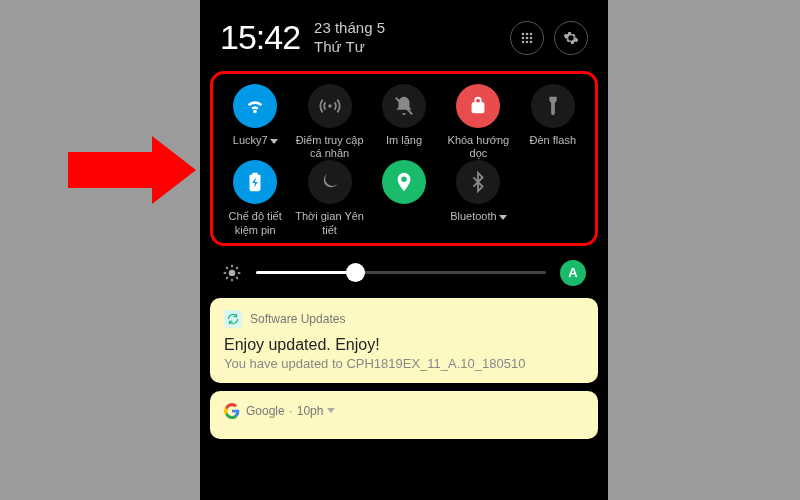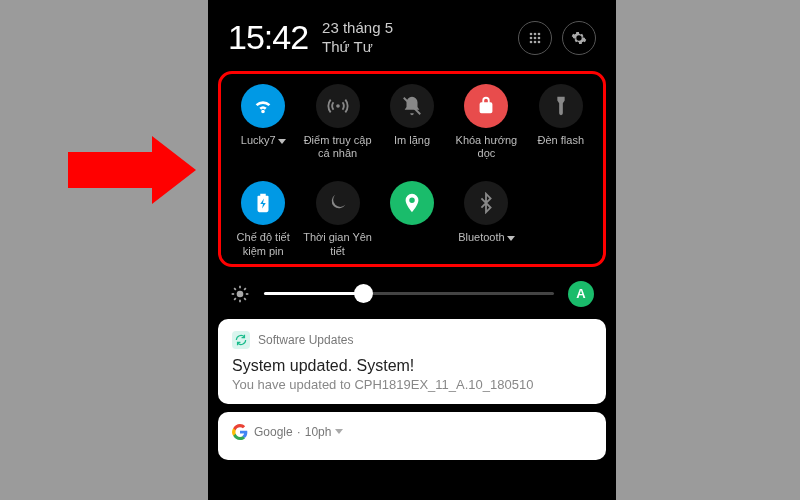--- a/index.html
+++ b/index.html
@@ -1,41 +1,41 @@
 <!DOCTYPE html>
 <html><head>
 <meta charset="utf-8">
 <style>
   *{box-sizing:border-box;margin:0;padding:0;font-family:-apple-system,Helvetica,Arial,sans-serif}
   body{background:#9b9b9b;width:800px;height:500px;overflow:hidden;position:relative}
-  .phone{position:absolute;left:208px;top:0;width:408px;height:500px;background:#000;overflow:hidden}
+  .phone{position:absolute;left:200px;top:0;width:408px;height:500px;background:#000;overflow:hidden}
   .hdr{display:flex;align-items:center;padding:18px 20px 10px 20px;color:#fff}
   .clock{font-size:34px;font-weight:300;letter-spacing:-1px}
   .date{margin-left:14px;font-size:15px;color:#ccc;line-height:1.25}
   .hspace{flex:1}
   .hbtn{width:34px;height:34px;border:1px solid #555;border-radius:50%;display:flex;align-items:center;justify-content:center;margin-left:10px;color:#aaa}
   .hbtn svg{width:16px;height:16px}
   .qs-box{margin:4px 10px 0 10px;border:3px solid #ff0000;border-radius:14px;padding:10px 6px 6px 6px}
-  .qs-grid{display:grid;grid-template-columns:repeat(5,1fr);gap:21px 2px}
+  .qs-grid{display:grid;grid-template-columns:repeat(5,1fr);gap:0 2px}
   .tile{display:flex;flex-direction:column;align-items:center}
   .circ{width:44px;height:44px;border-radius:50%;display:flex;align-items:center;justify-content:center;background:#1a1a1a;color:#888}
   .circ svg{width:22px;height:22px}
   .circ.blue{background:#0099e5;color:#fff}
   .circ.red{background:#e84c4c;color:#fff}
   .circ.green{background:#1abc6b;color:#fff}
   .tlabel{color:#bdbdbd;font-size:11px;text-align:center;margin-top:6px;line-height:1.2;min-height:26px}
   .tri{display:inline-block;width:0;height:0;border-left:4px solid transparent;border-right:4px solid transparent;border-top:5px solid #bdbdbd;vertical-align:middle;margin-left:2px}
   .bright{display:flex;align-items:center;padding:14px 22px 12px 22px;color:#aaa}
   .bright svg{width:20px;height:20px}
   .track{flex:1;height:3px;background:#444;margin:0 14px;position:relative;border-radius:2px}
   .fill{position:absolute;left:0;top:0;height:3px;background:#fff;border-radius:2px}
   .thumb{position:absolute;top:-8px;width:19px;height:19px;background:#fff;border-radius:50%}
   .auto{width:26px;height:26px;background:#1abc6b;border-radius:50%;color:#fff;font-size:13px;font-weight:600;display:flex;align-items:center;justify-content:center}
   .cards{padding:0 10px}
-  .card{background:#ffffff;border-radius:10px;padding:12px 14px;margin-bottom:8px}
+  .card{background:#fef9c3;border-radius:10px;padding:12px 14px;margin-bottom:8px}
   .chead{display:flex;align-items:center;font-size:12px;color:#777;margin-bottom:8px}
   .cicon{width:18px;height:18px;border-radius:4px;margin-right:8px;display:flex;align-items:center;justify-content:center}
   .cicon.sw{background:#d9f5ee;color:#1abc8c}
   .cicon svg{width:14px;height:14px}
   .ct1{font-size:16px;color:#222;margin-bottom:2px}
   .ct2{font-size:13px;color:#888}
   .gico{display:inline-flex;width:16px;height:16px;margin-right:6px}
   .cdown{display:inline-block;width:0;height:0;border-left:4px solid transparent;border-right:4px solid transparent;border-top:5px solid #aaa;margin-left:4px;vertical-align:middle}
   .arrow{position:absolute;left:68px;top:136px}
   .arrow .shaft{position:absolute;left:0;top:16px;width:84px;height:36px;background:#f00}
@@ -182,21 +182,21 @@
   <div class="cards">
     <div class="card">
       <div class="chead">
         <div class="cicon sw">
             <svg viewBox="0 0 24 24">
               <path fill="none" stroke="currentColor" stroke-width="2" d="M4 12a8 8 0 0114-5M20 12a8 8 0 01-14 5M18 3v5h-5M6 21v-5h5"></path>
             </svg>
           </div>
         <span>Software Updates</span>
       </div>
-      <div class="ct1">System updated. System!</div>
+      <div class="ct1">Enjoy updated. Enjoy!</div>
       <div class="ct2">You have updated to CPH1819EX_11_A.10_180510</div>
     </div>
     <div class="card">
       <div class="chead">
         <span class="gico">
             <svg viewBox="0 0 24 24">
               <path fill="#4285F4" d="M23 12.3c0-.8-.1-1.5-.2-2.3H12v4.3h6.2a5.3 5.3 0 01-2.3 3.5v2.9h3.7c2.2-2 3.4-5 3.4-8.4z"></path>
               <path fill="#34A853" d="M12 24c3.1 0 5.7-1 7.6-2.8l-3.7-2.9c-1 .7-2.4 1.1-3.9 1.1-3 0-5.5-2-6.4-4.7H1.8v3C3.7 21.3 7.5 24 12 24z"></path>
               <path fill="#FBBC05" d="M5.6 14.7A7.2 7.2 0 015.2 12c0-.9.2-1.8.4-2.7v-3H1.8A12 12 0 000 12c0 1.9.5 3.8 1.8 5.7z"></path>
               <path fill="#EA4335" d="M12 4.8c1.7 0 3.2.6 4.4 1.7l3.3-3.3C17.7 1.2 15.1 0 12 0 7.5 0 3.7 2.7 1.8 6.3l3.8 3C6.5 6.8 9 4.8 12 4.8z"></path>

